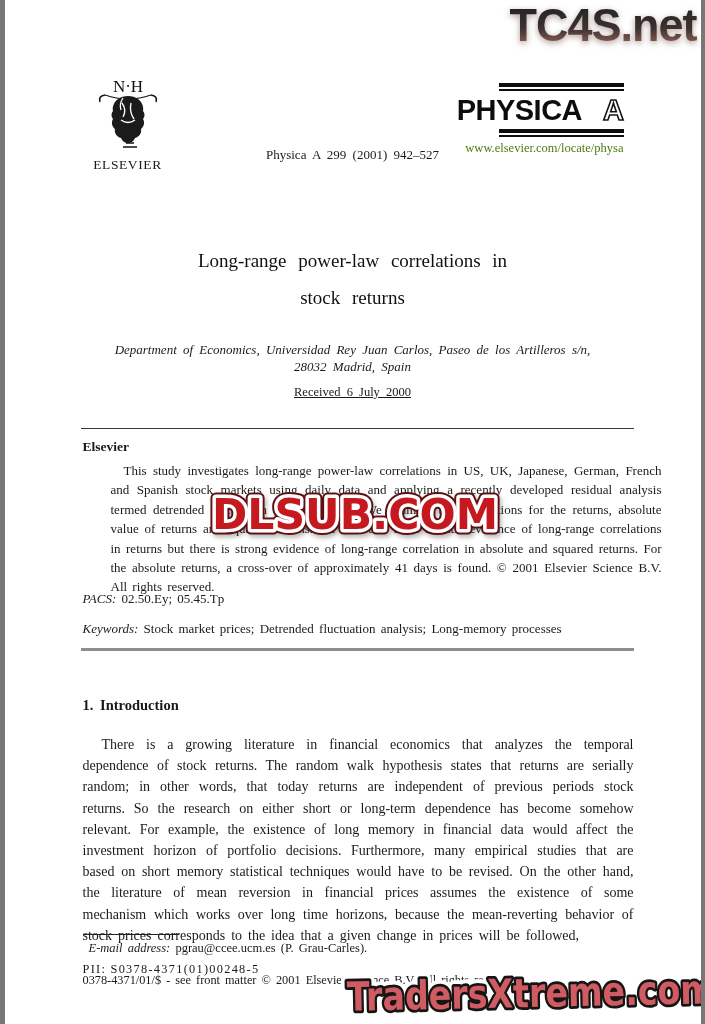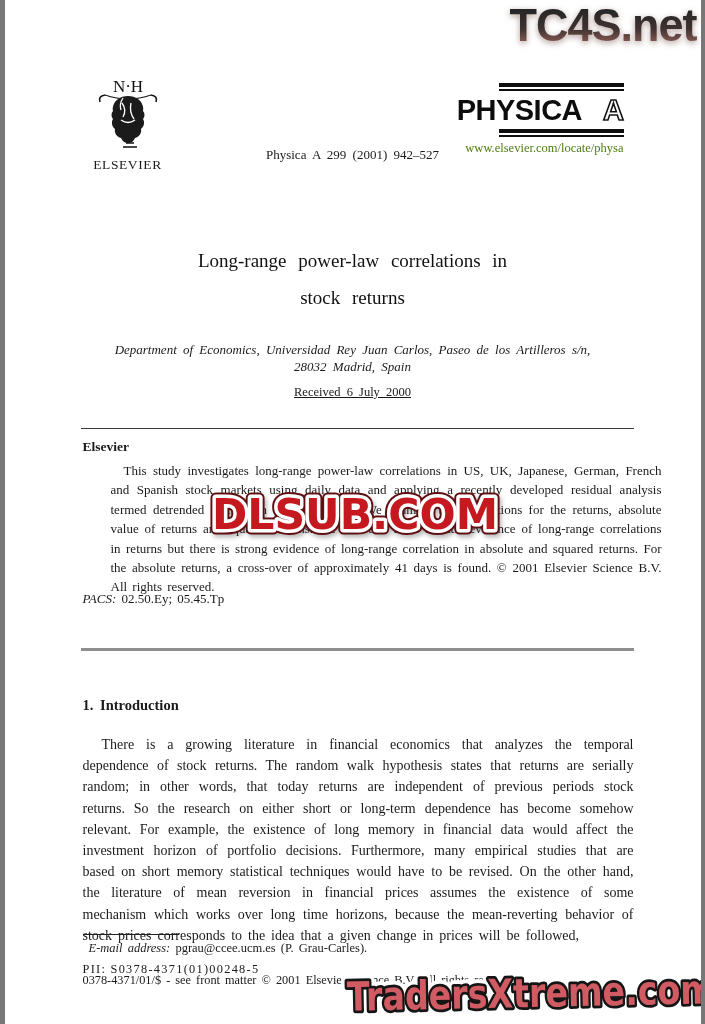--- a/index.html
+++ b/index.html
@@ -129,20 +129,24 @@
   <svg class="wm-mid" width="302" height="60" viewBox="0 0 302 60">
     <text x="8" y="46" textLength="286" lengthAdjust="spacingAndGlyphs" fill="none" stroke="#5f0f12" stroke-width="11" stroke-linejoin="round">DLSUB.COM</text>
     <text x="8" y="46" textLength="286" lengthAdjust="spacingAndGlyphs" fill="none" stroke="#ffffff" stroke-width="7" stroke-linejoin="round">DLSUB.COM</text>
     <text x="8" y="46" textLength="286" lengthAdjust="spacingAndGlyphs" fill="#c5191f">DLSUB.COM</text>
   </svg>
 
   <div class="meta-pacs">
     <span class="meta-label">PACS:</span>
     <span>02.50.Ey; 05.45.Tp</span>
   </div>
+  <div class="meta-kw">
+    <span class="meta-label">Keywords:</span>
+    <span>Stock market prices; Detrended fluctuation analysis; Long-memory processes</span>
+  </div>
   <div class="rule-thick"></div>
 
   <div class="sec-head">1. Introduction</div>
   <div class="body-text">There is a growing literature in financial economics that analyzes the temporal dependence of stock returns. The random walk hypothesis states that returns are serially random; in other words, that today returns are independent of previous periods stock returns. So the research on either short or long-term dependence has become somehow relevant. For example, the existence of long memory in financial data would affect the investment horizon of portfolio decisions. Furthermore, many empirical studies that are based on short memory statistical techniques would have to be revised. On the other hand, the literature of mean reversion in financial prices assumes the existence of some mechanism which works over long time horizons, because the mean-reverting behavior of stock prices corresponds to the idea that a given change in prices will be followed,</div>
 
   <div class="fn-rule"></div>
   <div class="fn-email">
     <span class="meta-label">E-mail address:</span><span> pgrau@ccee.ucm.es (P. Grau-Carles).</span>
   </div>
 

